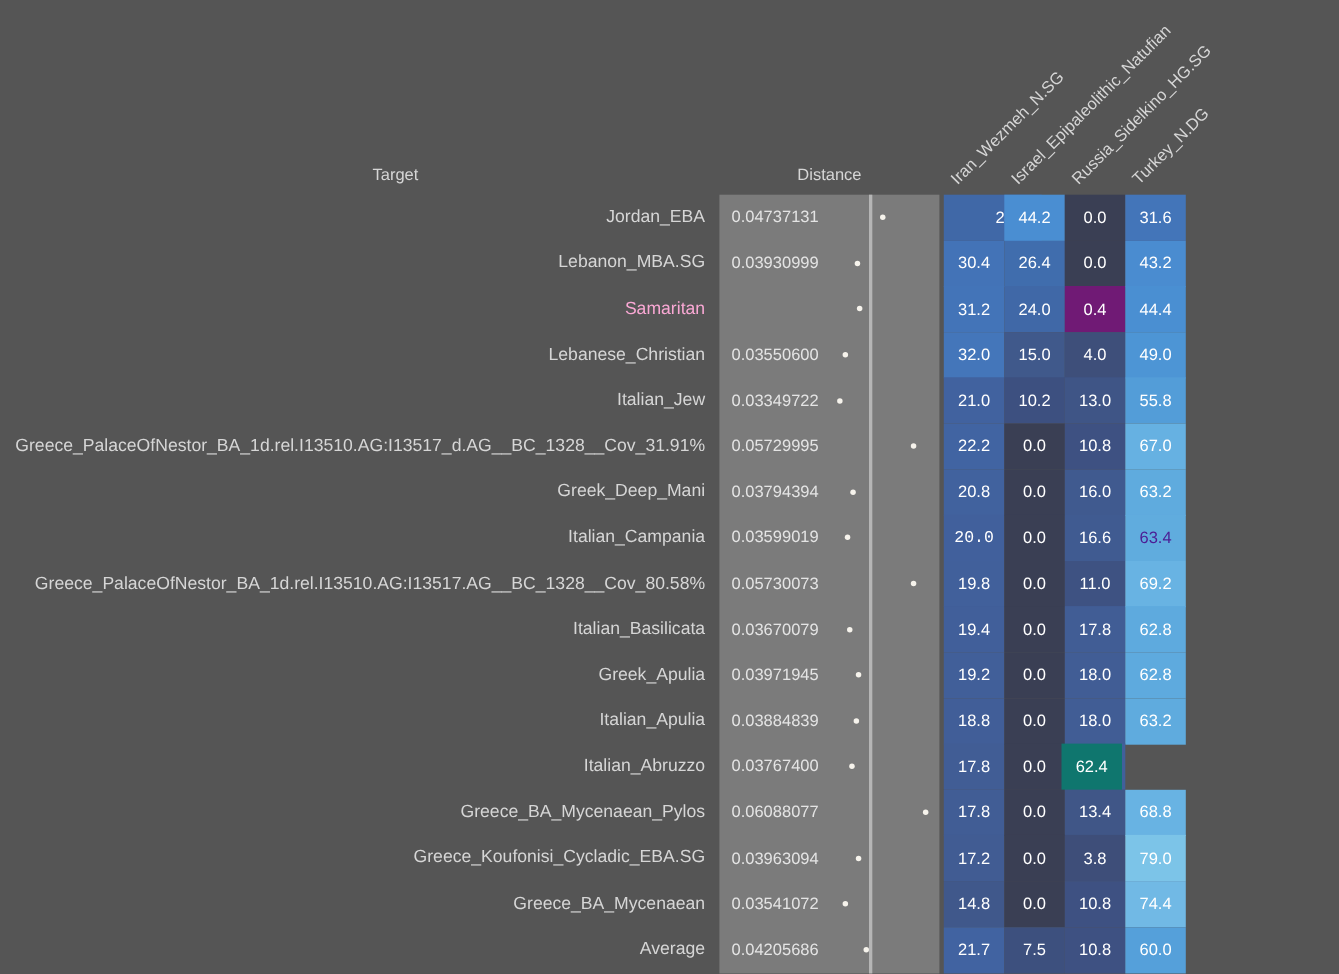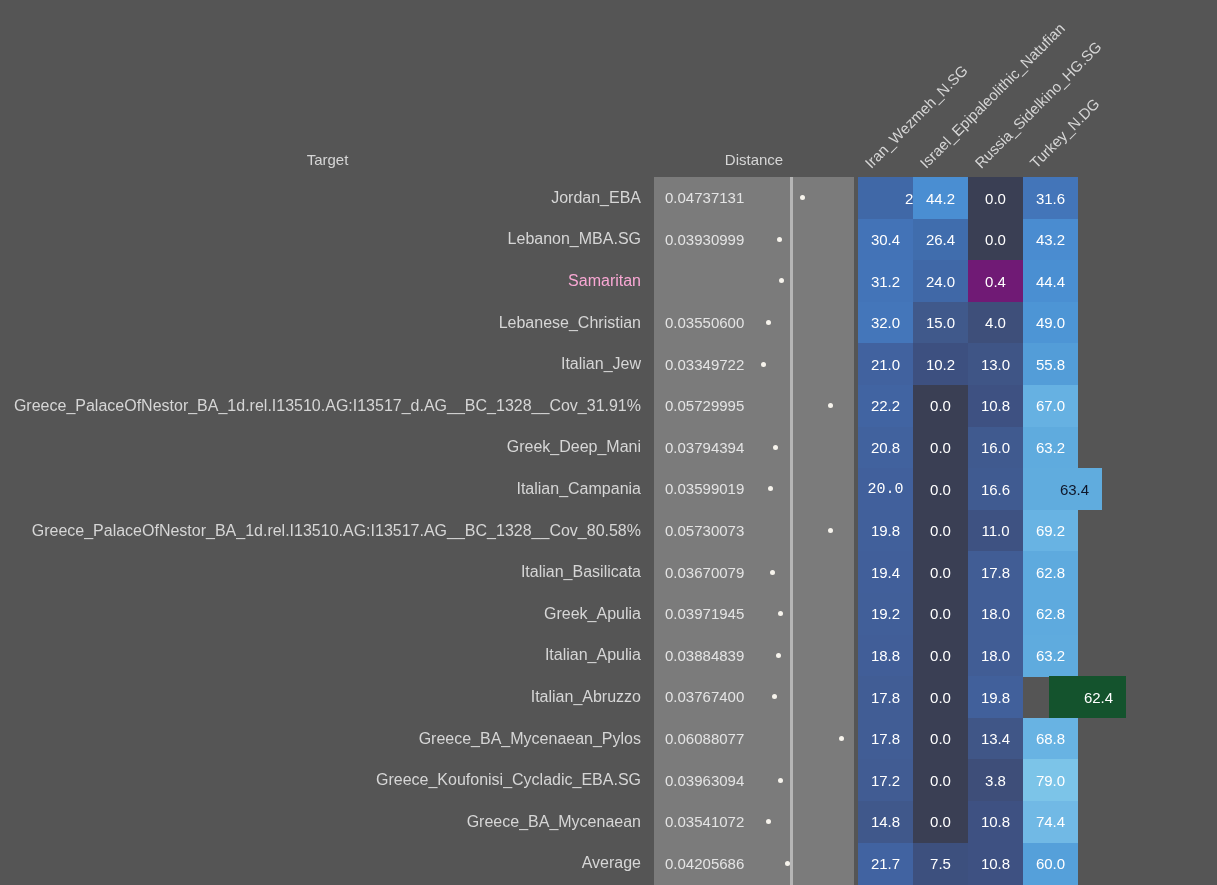--- a/index.html
+++ b/index.html
@@ -9,21 +9,21 @@
     overflow:hidden;
     font-family:"Liberation Sans", sans-serif;
     position:relative;
   }
   #app { position:absolute; inset:0; }
 
   .hdr {
     position:absolute; top:150px; height:20px; line-height:20px;
     color:#d6d6d6; font-size:15px; text-align:center;
   }
-  #hdr-target   { left:0;     width:655px; }
+  #hdr-target   { left:0;     width:655px;padding-left:32px; }
   #hdr-distance { left:654px; width:200px; }
 
   .col-hdr {
     position:absolute; top:154px; height:18px; line-height:18px;
     color:#d6d6d6; font-size:15px; white-space:nowrap;
     transform:rotate(-45deg); transform-origin:0 100%;
   }
 
   #strip-bg {
     position:absolute; left:654px; top:177px; width:200px; height:708px;
@@ -135,21 +135,21 @@
         <div class="cell" style="left: 968px; background: rgb(64, 90, 143); color: rgb(255, 255, 255);">16.0</div>
         <div class="cell" style="left: 1023px; background: rgb(95, 171, 222); color: rgb(255, 255, 255);">63.2</div>
       </div>
       <div class="row">
         <div class="target" style="color: rgb(214, 214, 214);">Italian_Campania</div>
         <div class="dist" style="color: rgb(228, 228, 228);">0.03599019</div>
         <div class="dot" style="background: rgb(246, 243, 236); left: 767.636px;"></div>
         <div class="cell" style="left: 858px; background: rgb(65, 96, 156); color: rgb(255, 255, 255); font-family: Liberation Mono, monospace;">20.0</div>
         <div class="cell" style="left: 913px; background: rgb(58, 63, 84); color: rgb(255, 255, 255);">0.0</div>
         <div class="cell" style="left: 968px; background: rgb(64, 91, 145); color: rgb(255, 255, 255);">16.6</div>
-        <div class="cell" style="left: 1023px; background: rgb(96, 172, 222); color: #0f172a; padding-left: 24px;">63.4</div>
+        <div class="cell" style="left: 1023px; background: rgb(96, 172, 222); color: #4c1d95;">63.4</div>
       </div>
       <div class="row">
         <div class="target" style="color: rgb(214, 214, 214);">Greece_PalaceOfNestor_BA_1d.rel.I13510.AG:I13517.AG__BC_1328__Cov_80.58%</div>
         <div class="dist" style="color: rgb(228, 228, 228);">0.05730073</div>
         <div class="dot" style="background: rgb(246, 243, 236); left: 828.35px;"></div>
         <div class="cell" style="left: 858px; background: rgb(65, 96, 155); color: rgb(255, 255, 255);">19.8</div>
         <div class="cell" style="left: 913px; background: rgb(58, 63, 84); color: rgb(255, 255, 255);">0.0</div>
         <div class="cell" style="left: 968px; background: rgb(62, 82, 130); color: rgb(255, 255, 255);">11.0</div>
         <div class="cell" style="left: 1023px; background: rgb(104, 179, 227); color: rgb(255, 255, 255);">69.2</div>
       </div>
@@ -180,21 +180,21 @@
         <div class="cell" style="left: 968px; background: rgb(65, 93, 149); color: rgb(255, 255, 255);">18.0</div>
         <div class="cell" style="left: 1023px; background: rgb(95, 171, 222); color: rgb(255, 255, 255);">63.2</div>
       </div>
       <div class="row">
         <div class="target" style="color: rgb(214, 214, 214);">Italian_Abruzzo</div>
         <div class="dist" style="color: rgb(228, 228, 228);">0.03767400</div>
         <div class="dot" style="background: rgb(246, 243, 236); left: 772.433px;"></div>
         <div class="cell" style="left: 858px; background: rgb(65, 93, 149); color: rgb(255, 255, 255);">17.8</div>
         <div class="cell" style="left: 913px; background: rgb(58, 63, 84); color: rgb(255, 255, 255);">0.0</div>
         <div class="cell" style="left: 968px; background: rgb(65, 96, 155); color: rgb(255, 255, 255);">19.8</div>
-        <div class="cell" style="left: 1049px; background: #14532d; color: rgb(255, 255, 255); padding-left: 22px;">62.4</div>
+        <div class="cell" style="left: 965px; background: #0f766e; color: rgb(255, 255, 255);">62.4</div>
       </div>
       <div class="row">
         <div class="target" style="color: rgb(214, 214, 214);">Greece_BA_Mycenaean_Pylos</div>
         <div class="dist" style="color: rgb(228, 228, 228);">0.06088077</div>
         <div class="dot" style="background: rgb(246, 243, 236); left: 838.549px;"></div>
         <div class="cell" style="left: 858px; background: rgb(65, 93, 149); color: rgb(255, 255, 255);">17.8</div>
         <div class="cell" style="left: 913px; background: rgb(58, 63, 84); color: rgb(255, 255, 255);">0.0</div>
         <div class="cell" style="left: 968px; background: rgb(64, 86, 135); color: rgb(255, 255, 255);">13.4</div>
         <div class="cell" style="left: 1023px; background: rgb(104, 179, 227); color: rgb(255, 255, 255);">68.8</div>
       </div>

